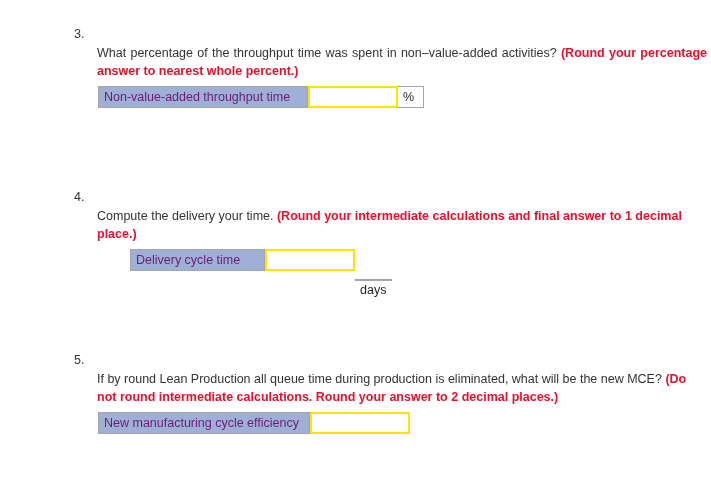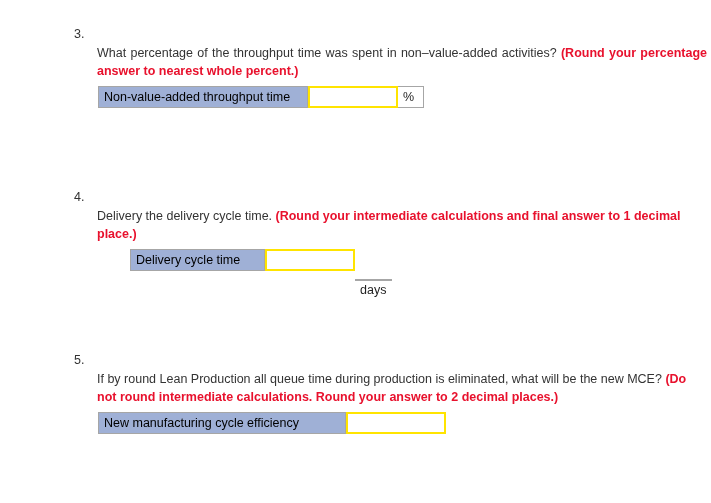--- a/index.html
+++ b/index.html
@@ -70,21 +70,21 @@
     align-items: stretch;
     height: 22px;
   }
 
   .ans-label {
     background: #9fb0d6;
     border: 1px solid #a6a6a6;
     box-sizing: border-box;
     font-size: 12.5px;
     line-height: 20px;
-    color: #000000;
+    color: #701a75;
     padding: 0 5px 0 5px;
     white-space: nowrap;
     overflow: hidden;
   }
 
   .ans-input {
     border: 2px solid #ffe400;
     background: #ffffff;
     box-sizing: border-box;
     height: 22px;
@@ -114,21 +114,21 @@
   #row-q3 .ans-label { width: 210px; }
   #row-q3 .ans-input { width: 90px; }
   #row-q3 .ans-unit  { width: 26px; }
 
   #row-q4 { left: 112px; top: 249px; padding-left: 18px; }
   #row-q4 .ans-label { width: 135px; }
   #row-q4 .ans-input { width: 90px; }
   #row-q4 .ans-unit  { width: 37px; margin-top: 30px; }
 
   #row-q5 { left: 98px; top: 412px; }
-  #row-q5 .ans-label { width: 248px; }
+  #row-q5 .ans-label { width: 212px; }
   #row-q5 .ans-input { width: 100px; }
 
   
   #q3 { top: 26px; }
   #q4 { top: 189px; }
   #q5 { top: 352px; }
 </style>
 </head>
 <body>
 
@@ -147,21 +147,21 @@
   <div class="answer-row" id="row-q3">
     <div class="ans-label">Non-value-added throughput time</div>
     <input class="ans-input" type="text" placeholder="" style="">
     <div class="ans-unit">%</div>
   </div>
 
   <div class="question" id="q4">
     <div class="q-head">
       <div class="q-num">4.</div>
       <div class="q-body nojust">
-        <span>Delivery the delivery cycle time.</span>
+        <span>Compute the delivery your time.</span>
         <span class="q-note">(Round your intermediate calculations and final answer to 1 decimal place.)</span>
       </div>
     </div>
   </div>
 
   <div class="answer-row" id="row-q4">
     <div class="ans-label">Delivery cycle time</div>
     <input class="ans-input" type="text" placeholder="" style="">
     <div class="ans-unit">days</div>
   </div>

